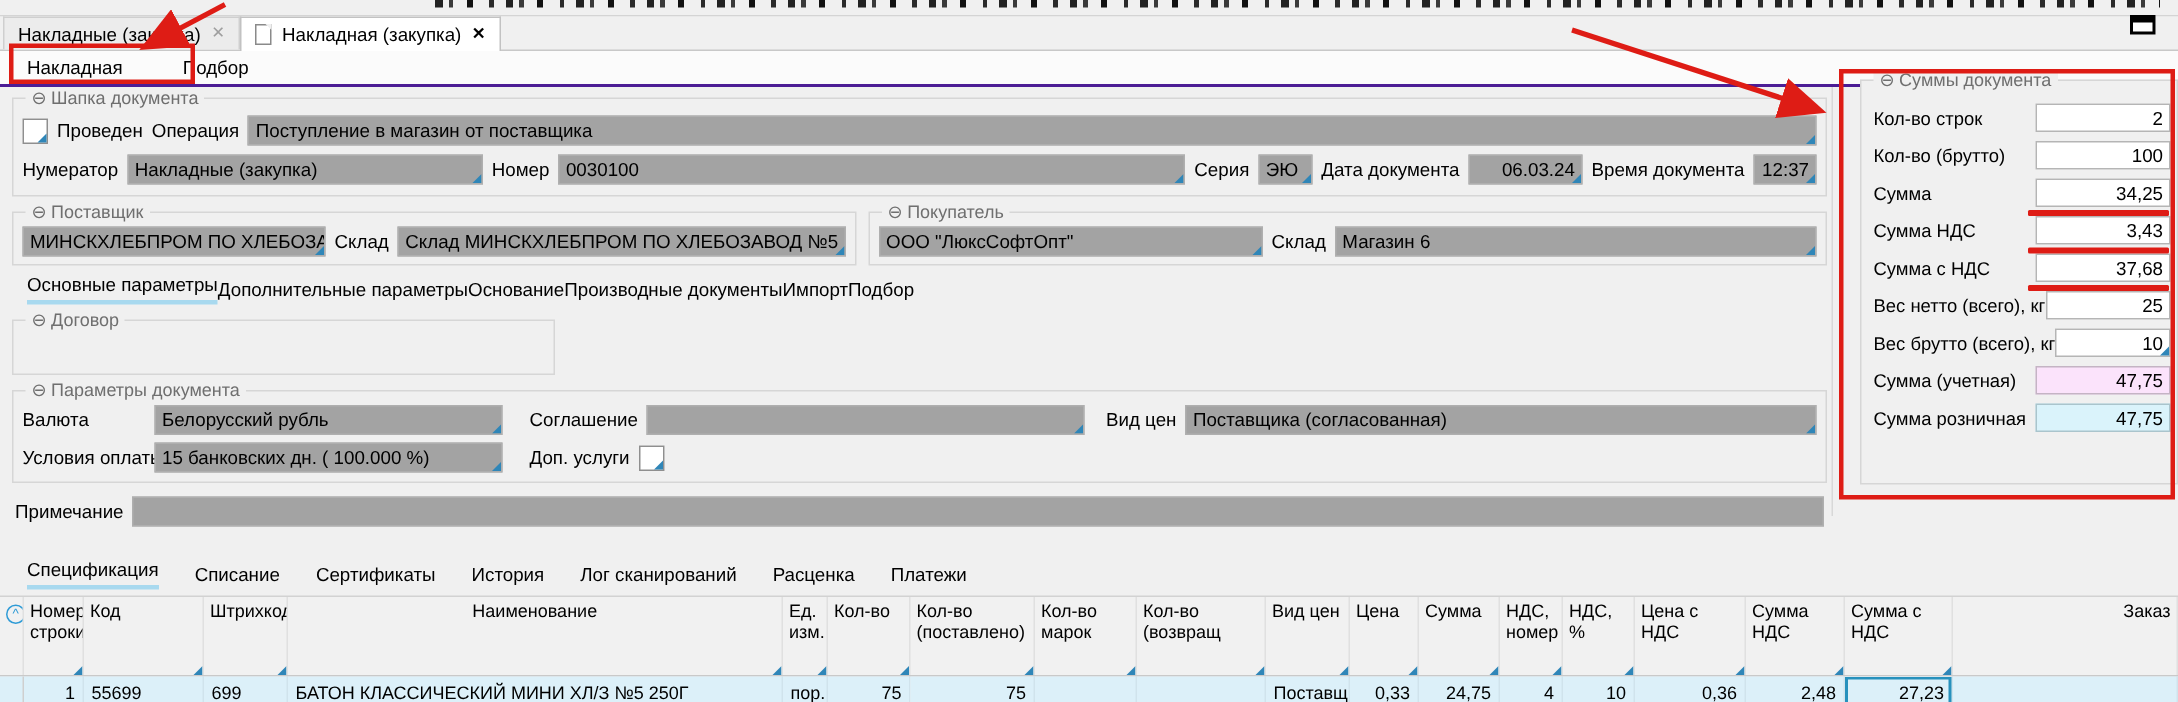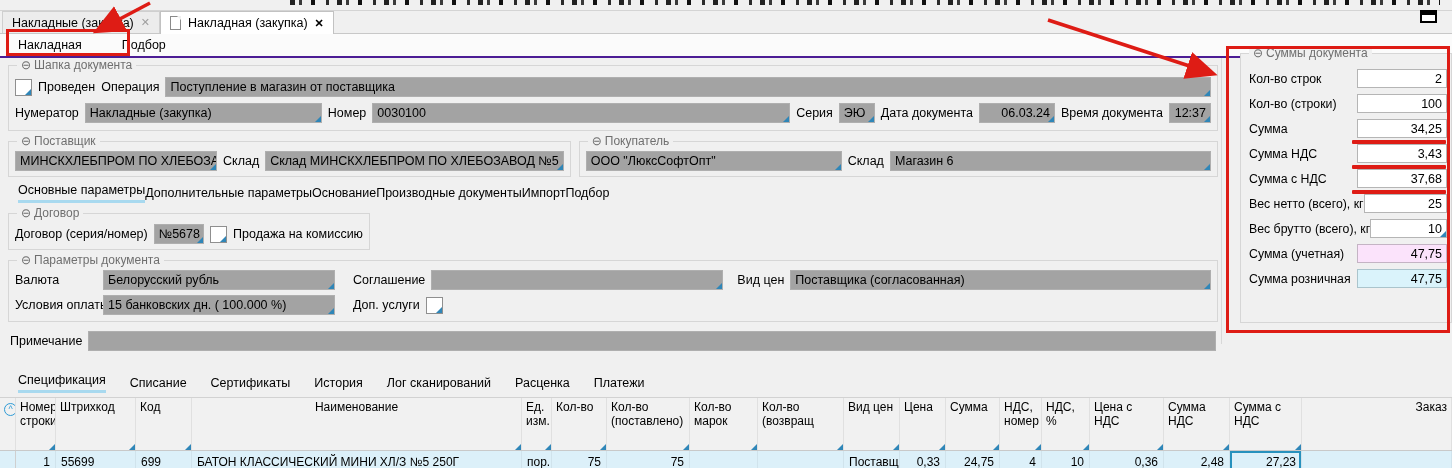--- a/index.html
+++ b/index.html
@@ -164,26 +164,20 @@
     <div class="ptab">Производные документы</div>
     <div class="ptab">Импорт</div>
     <div class="ptab">Подбор</div>
   </div>
 
   <div class="gbox" style="width:362px;height:37px;margin-top:6px">
     <div class="gtitle">
       <span>⊖</span>
       <span>Договор</span>
     </div>
-    <div class="frow" style="padding-top:10px">
-      <span class="lbl">Договор (серия/номер)</span>
-      <div class="inp tri" style="width:76px">№5678</div>
-      <div class="cb tri"></div>
-      <span class="lbl">Продажа на комиссию</span>
-    </div>
   </div>
 
   <div class="gbox" style="height:62px;margin-top:10px">
     <div class="gtitle">
       <span>⊖</span>
       <span>Параметры документа</span>
     </div>
     <div class="frow" style="padding-top:9px">
       <span class="lbl" style="width:82px">Валюта</span>
       <div class="inp tri" style="width:232px">Белорусский рубль</div>
@@ -209,21 +203,21 @@
 <div class="gbox sums-box">
   <div class="gtitle">
     <span>⊖</span>
     <span>Суммы документа</span>
   </div>
   <div class="srow">
     <span class="slabel">Кол-во строк</span>
     <div class="sval">2</div>
   </div>
   <div class="srow">
-    <span class="slabel">Кол-во (строки)</span>
+    <span class="slabel">Кол-во (брутто)</span>
     <div class="sval">100</div>
   </div>
   <div class="srow">
     <span class="slabel">Сумма</span>
     <div class="sval">34,25</div>
     <div class="red-line"></div>
   </div>
   <div class="srow">
     <span class="slabel">Сумма НДС</span>
     <div class="sval">3,43</div>
@@ -262,22 +256,22 @@
     <div class="ptab">История</div>
     <div class="ptab">Лог сканирований</div>
     <div class="ptab">Расценка</div>
     <div class="ptab">Платежи</div>
   </div>
 
   <div class="grid th">
     <div class="hc"><span class="circ">^</span></div>
     <div class="hc tri right">Номер
 строки</div>
+    <div class="hc tri">Код</div>
     <div class="hc tri">Штрихкод</div>
-    <div class="hc tri">Код</div>
     <div class="hc tri center">Наименование</div>
     <div class="hc tri">Ед.
 изм.</div>
     <div class="hc tri">Кол-во</div>
     <div class="hc tri">Кол-во
 (поставлено)</div>
     <div class="hc tri">Кол-во
 марок</div>
     <div class="hc tri">Кол-во
 (возвращ</div>

